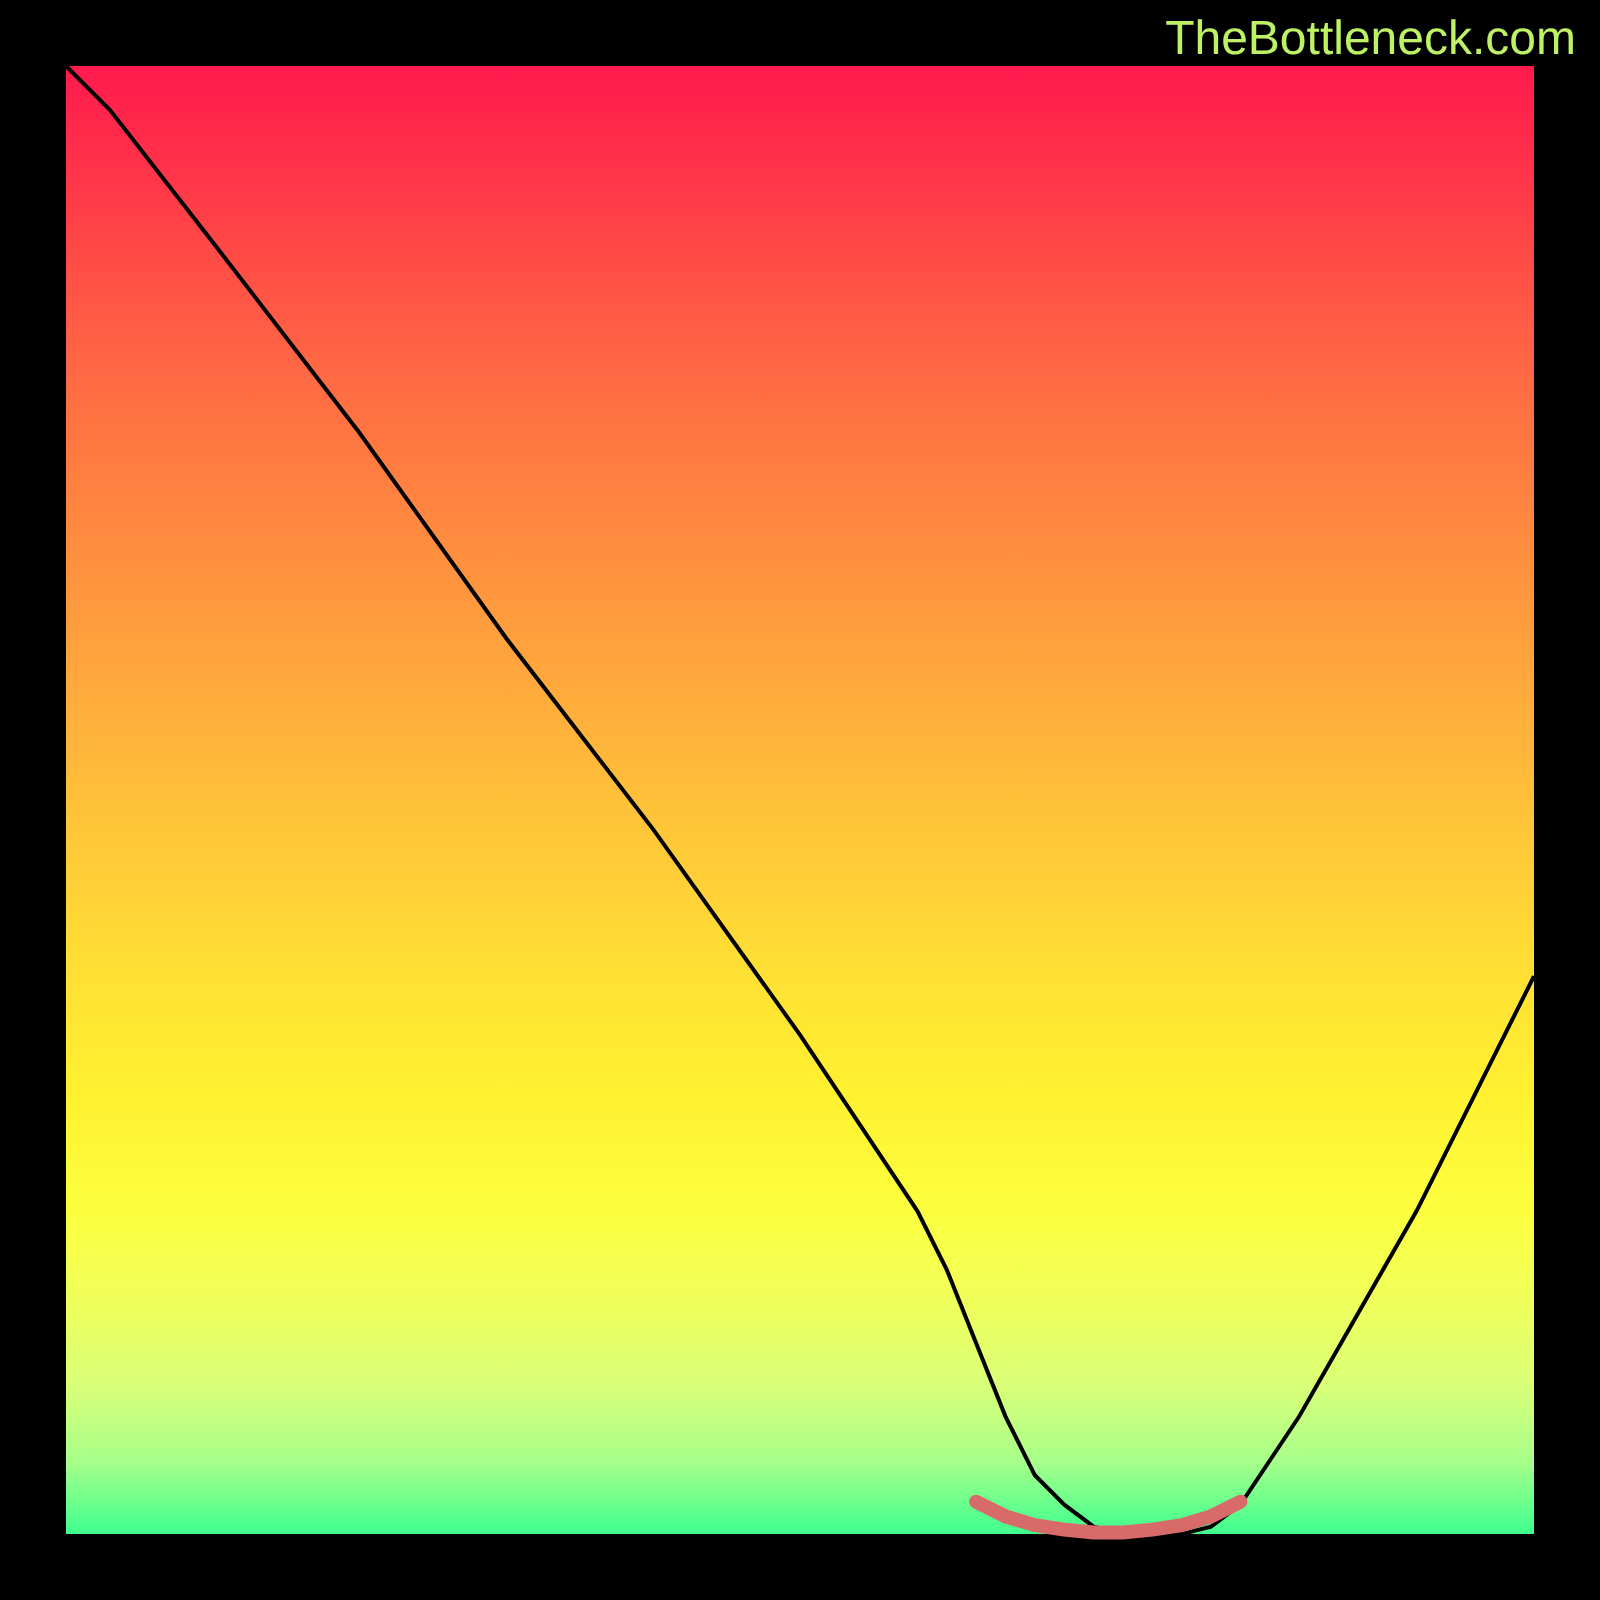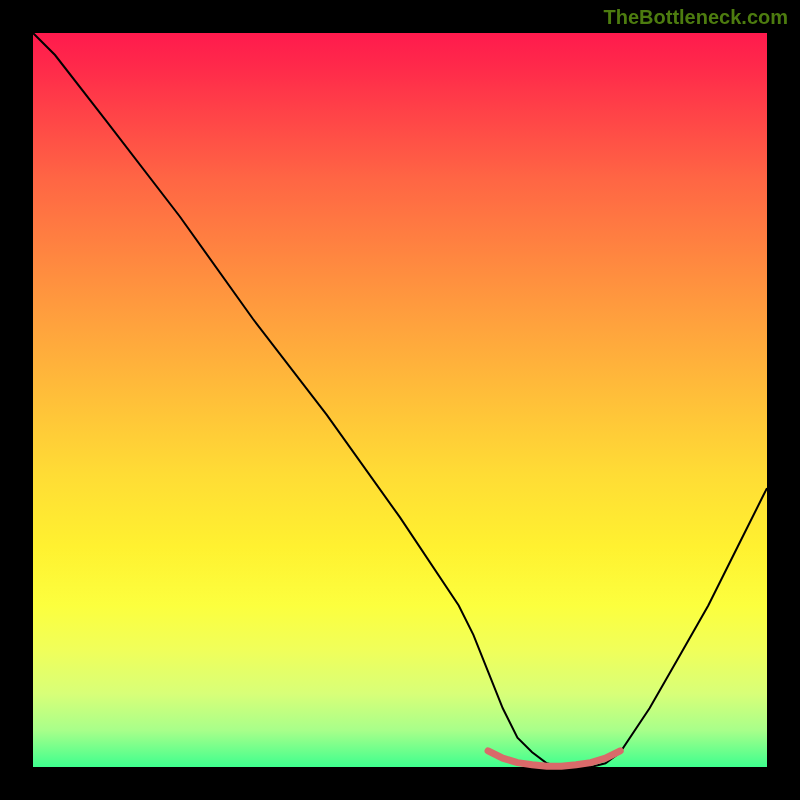--- a/index.html
+++ b/index.html
@@ -8,23 +8,23 @@
     height: 800px;
     background: #000;
     position: relative;
     font-family: Arial, sans-serif;
     overflow: hidden;
   }
   .watermark {
     position: absolute;
     top: 6px;
     right: 12px;
-    color: #4d7c0f;
-    font-size: 20px;
-    font-weight: bold;
+    color: #bef264;
+    font-size: 24px;
+    font-weight: normal;
     z-index: 10;
   }
   .plot-area {
     position: absolute;
     left: 33px;
     top: 33px;
     width: 734px;
     height: 734px;
     background: linear-gradient(to bottom,
       #ff1a4d 0%,

